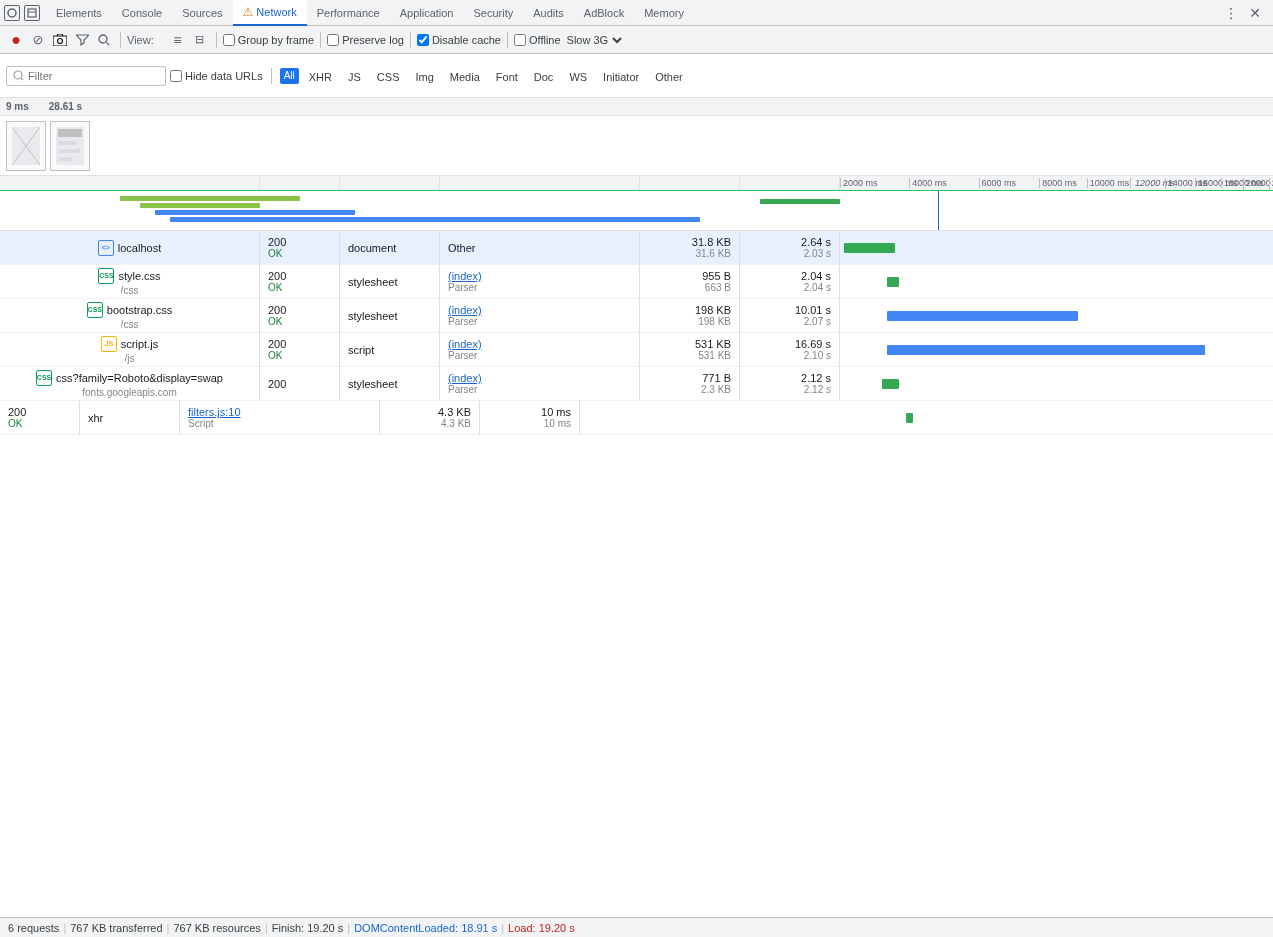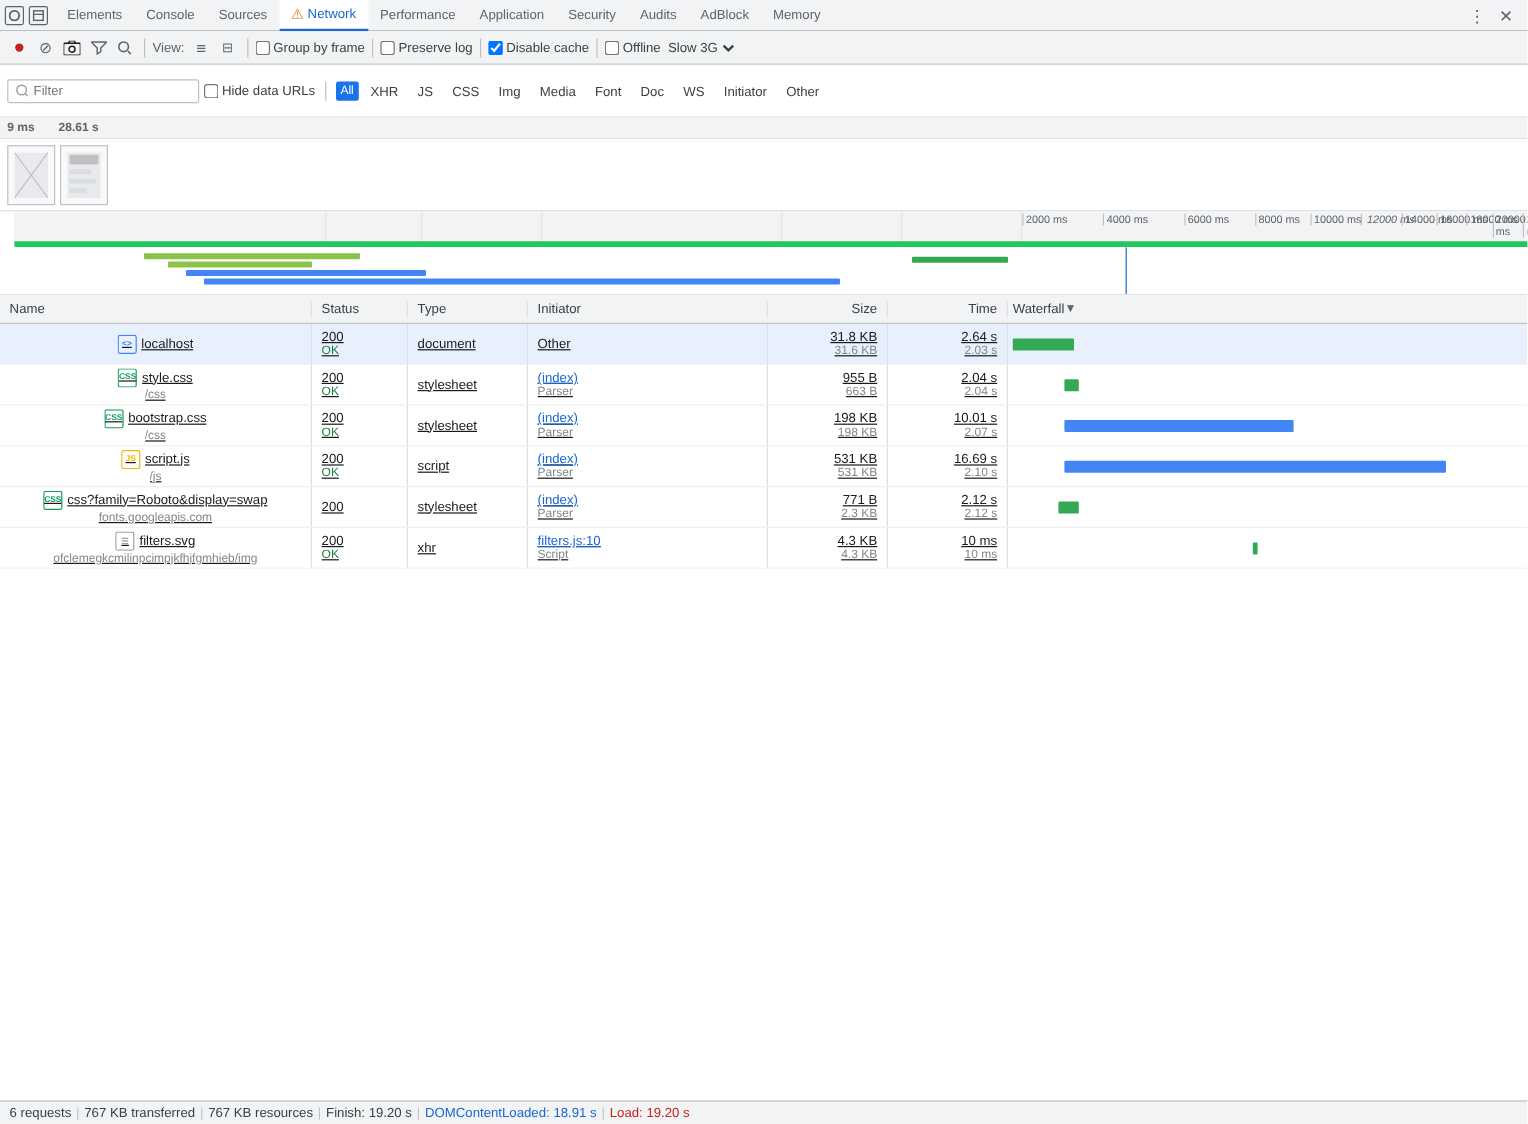--- a/index.html
+++ b/index.html
@@ -11,55 +11,55 @@
     .devtools-tabs .tab.active { color: #1967d2; border-bottom: 2px solid #1967d2; background: #fff; }
     .devtools-tabs-spacer { flex: 1; }
     .devtools-tabs .tab-icons { display: flex; gap: 4px; align-items: center; padding-right: 4px; }
     .devtools-tabs .tab-icon-btn { width: 20px; height: 20px; display: flex; align-items: center; justify-content: center; cursor: pointer; border-radius: 2px; color: #5f6368; font-size: 14px; }
 
     
     .toolbar { display: flex; align-items: center; background: #f1f3f4; border-bottom: 1px solid #c0c0c0; height: 28px; padding: 0 6px; gap: 2px; }
     .toolbar-btn { width: 20px; height: 20px; display: flex; align-items: center; justify-content: center; cursor: pointer; border-radius: 2px; border: none; background: transparent; color: #5f6368; font-size: 13px; }
     .toolbar-btn.red { color: #c5221f; }
     .toolbar-divider { width: 1px; height: 16px; background: #c0c0c0; margin: 0 4px; }
-    .toolbar-label { font-size: 11px; color: #5f6368; margin-right: 2px; }
+    .toolbar-label { font-size: 11px; color: #5f6368; margin-right: 12px; }
     .toolbar-checkbox-group { display: flex; align-items: center; gap: 3px; font-size: 11px; color: #3c4043; }
     .toolbar-checkbox-group input[type=checkbox] { width: 12px; height: 12px; cursor: pointer; }
     .toolbar-select { font-size: 11px; border: none; background: transparent; color: #3c4043; cursor: pointer; }
     .toolbar-select-wrap { display: flex; align-items: center; gap: 2px; }
 
     
     .filter-bar { display: flex; align-items: center; background: #fff; border-bottom: 1px solid #e0e0e0; height: 44px; padding: 0 6px; gap: 4px; }
     .filter-input-wrap { display: flex; align-items: center; border: 1px solid #c0c0c0; border-radius: 2px; padding: 0 6px; height: 20px; min-width: 160px; gap: 4px; }
     .filter-input { border: none; outline: none; font-size: 11px; color: #3c4043; width: 120px; background: transparent; }
     .filter-checkbox-group { display: flex; align-items: center; gap: 3px; font-size: 11px; color: #3c4043; }
     .filter-checkbox-group input[type=checkbox] { width: 12px; height: 12px; }
     .filter-badge { background: #1a73e8; color: #fff; border-radius: 2px; padding: 0 4px; font-size: 10px; height: 16px; line-height: 16px; cursor: pointer; }
     .filter-type-btn { padding: 1px 6px; font-size: 11px; color: #3c4043; cursor: pointer; border-radius: 2px; height: 20px; line-height: 20px; }
     .timeline-time { font-size: 10px; color: #5f6368; font-weight: 600; }
 
     
     .filmstrip { background: #fff; border-bottom: 1px solid #e0e0e0; height: 60px; display: flex; align-items: center; padding: 4px 6px; gap: 4px; overflow: hidden; }
     .filmstrip-thumb { border: 1px solid #c0c0c0; width: 40px; height: 50px; background: #f8f9fa; display: flex; align-items: center; justify-content: center; flex-shrink: 0; }
 
     
-    .timeline-ruler { height: 30px; background: #f1f3f4; border-bottom: 5px solid #22c55e; position: relative; overflow: hidden; display: flex; margin-left: 12px; }
+    .timeline-ruler { height: 15px; background: #f1f3f4; border-bottom: 1px solid #22c55e; position: relative; overflow: hidden; display: flex; }
 
     
     .network-table { flex: 1; overflow: hidden; display: flex; flex-direction: column; }
     .table-header { display: flex; background: #f1f3f4; border-bottom: 1px solid #c0c0c0; height: 24px; align-items: center; font-size: 11px; font-weight: 500; color: #3c4043; user-select: none; }
     .col-name { width: 260px; min-width: 260px; padding: 0 8px; border-right: 1px solid #e0e0e0; display: flex; align-items: center; gap: 4px; }
     .col-status { width: 80px; min-width: 80px; padding: 0 8px; border-right: 1px solid #e0e0e0; }
     .col-type { width: 100px; min-width: 100px; padding: 0 8px; border-right: 1px solid #e0e0e0; }
     .col-initiator { width: 200px; min-width: 200px; padding: 0 8px; border-right: 1px solid #e0e0e0; }
     .col-size { width: 100px; min-width: 100px; padding: 0 8px; text-align: right; border-right: 1px solid #e0e0e0; }
     .col-time { width: 100px; min-width: 100px; padding: 0 8px; text-align: right; border-right: 1px solid #e0e0e0; }
     .col-waterfall { flex: 1; padding: 0 4px; display: flex; align-items: center; }
 
-    .table-body { flex: 1; overflow-y: auto; overflow-x: hidden; text-decoration: underline; }
+    .table-body { flex: 1; overflow-y: auto; overflow-x: hidden; }
     .table-row { display: flex; border-bottom: 1px solid #f0f0f0; height: 34px; align-items: stretch; cursor: pointer; }
     .table-row.selected { background: #e8f0fe; }
     .table-row .col-name { flex-direction: column; justify-content: center; gap: 1px; }
     .row-name-main { font-size: 11px; color: #1a1a1a; display: flex; align-items: center; gap: 4px; white-space: nowrap; overflow: hidden; text-overflow: ellipsis; }
     .row-name-sub { font-size: 10px; color: #80868b; white-space: nowrap; overflow: hidden; text-overflow: ellipsis; }
     .cell-two-line { display: flex; flex-direction: column; justify-content: center; height: 100%; }
     .cell-val { font-size: 11px; color: #1a1a1a; }
     .cell-sub { font-size: 10px; color: #80868b; }
     .cell-right { text-align: right; }
     .cell-link { color: #1967d2; text-decoration: underline; cursor: pointer; font-size: 11px; }
@@ -267,44 +267,20 @@
   <div class="minimap-bar" style="left:120px;top:5px;width:180px;height:5px;background:#8bc34a;"></div>
   <div class="minimap-bar" style="left:140px;top:12px;width:120px;height:5px;background:#8bc34a;"></div>
   <div class="minimap-bar" style="left:155px;top:19px;width:200px;height:5px;background:#4285f4;"></div>
   <div class="minimap-bar" style="left:170px;top:26px;width:530px;height:5px;background:#4285f4;"></div>
 
   <div class="minimap-line" style="left:938px;background:#1967d2;"></div>
 </div>
 
 <div class="network-table">
 
-  <div class="table-header">
-    <div class="col-name">
-      <span>Name</span>
-    </div>
-    <div class="col-status">
-      <span>Status</span>
-    </div>
-    <div class="col-type">
-      <span>Type</span>
-    </div>
-    <div class="col-initiator">
-      <span>Initiator</span>
-    </div>
-    <div class="col-size">
-      <span>Size</span>
-    </div>
-    <div class="col-time">
-      <span>Time</span>
-    </div>
-    <div class="col-waterfall">
-      <span>Waterfall</span>
-      <span class="sort-icon"> ▼</span>
-    </div>
-  </div>
 
   <div class="table-body" id="table-body">
   <div class="table-row selected">
         <div class="col-name">
     <div class="row-name-main">
       <div class="row-icon doc" style="border-color:#4285f4;color:#4285f4;font-size:7px;font-weight:700;">&lt;&gt;</div>
       <span>localhost</span>
     </div>
 
   </div>
@@ -507,27 +483,20 @@
             <span class="cell-sub">2.12 s</span>
           </div>
         </div>
         <div class="col-waterfall">
           <div style="position:relative;width:100%;height:12px;">
             <div style="position:absolute;left:9%;width:4%;height:10px;top:1px;border-radius:1px;background:#34a853;"></div>
           </div>
         </div>
       </div>
       <div class="table-row">
-        <div class="col-name">
-    <div class="row-name-main">
-      <div class="row-icon svg" style="border-color:#9aa0a6;color:#9aa0a6;font-size:7px;font-weight:700;">☰</div>
-      <span>filters.svg</span>
-    </div>
-    <div class="row-name-sub">ofclemegkcmilinpcimpjkfhjfgmhieb/img</div>
-  </div>
         <div class="col-status">
           <div class="cell-two-line">
             <span class="cell-val">200</span>
             <span class="cell-sub" style="color:#188038;">OK</span>
           </div>
         </div>
         <div class="col-type">
           <div class="cell-two-line">
             <span class="cell-val">xhr</span>
           </div>

